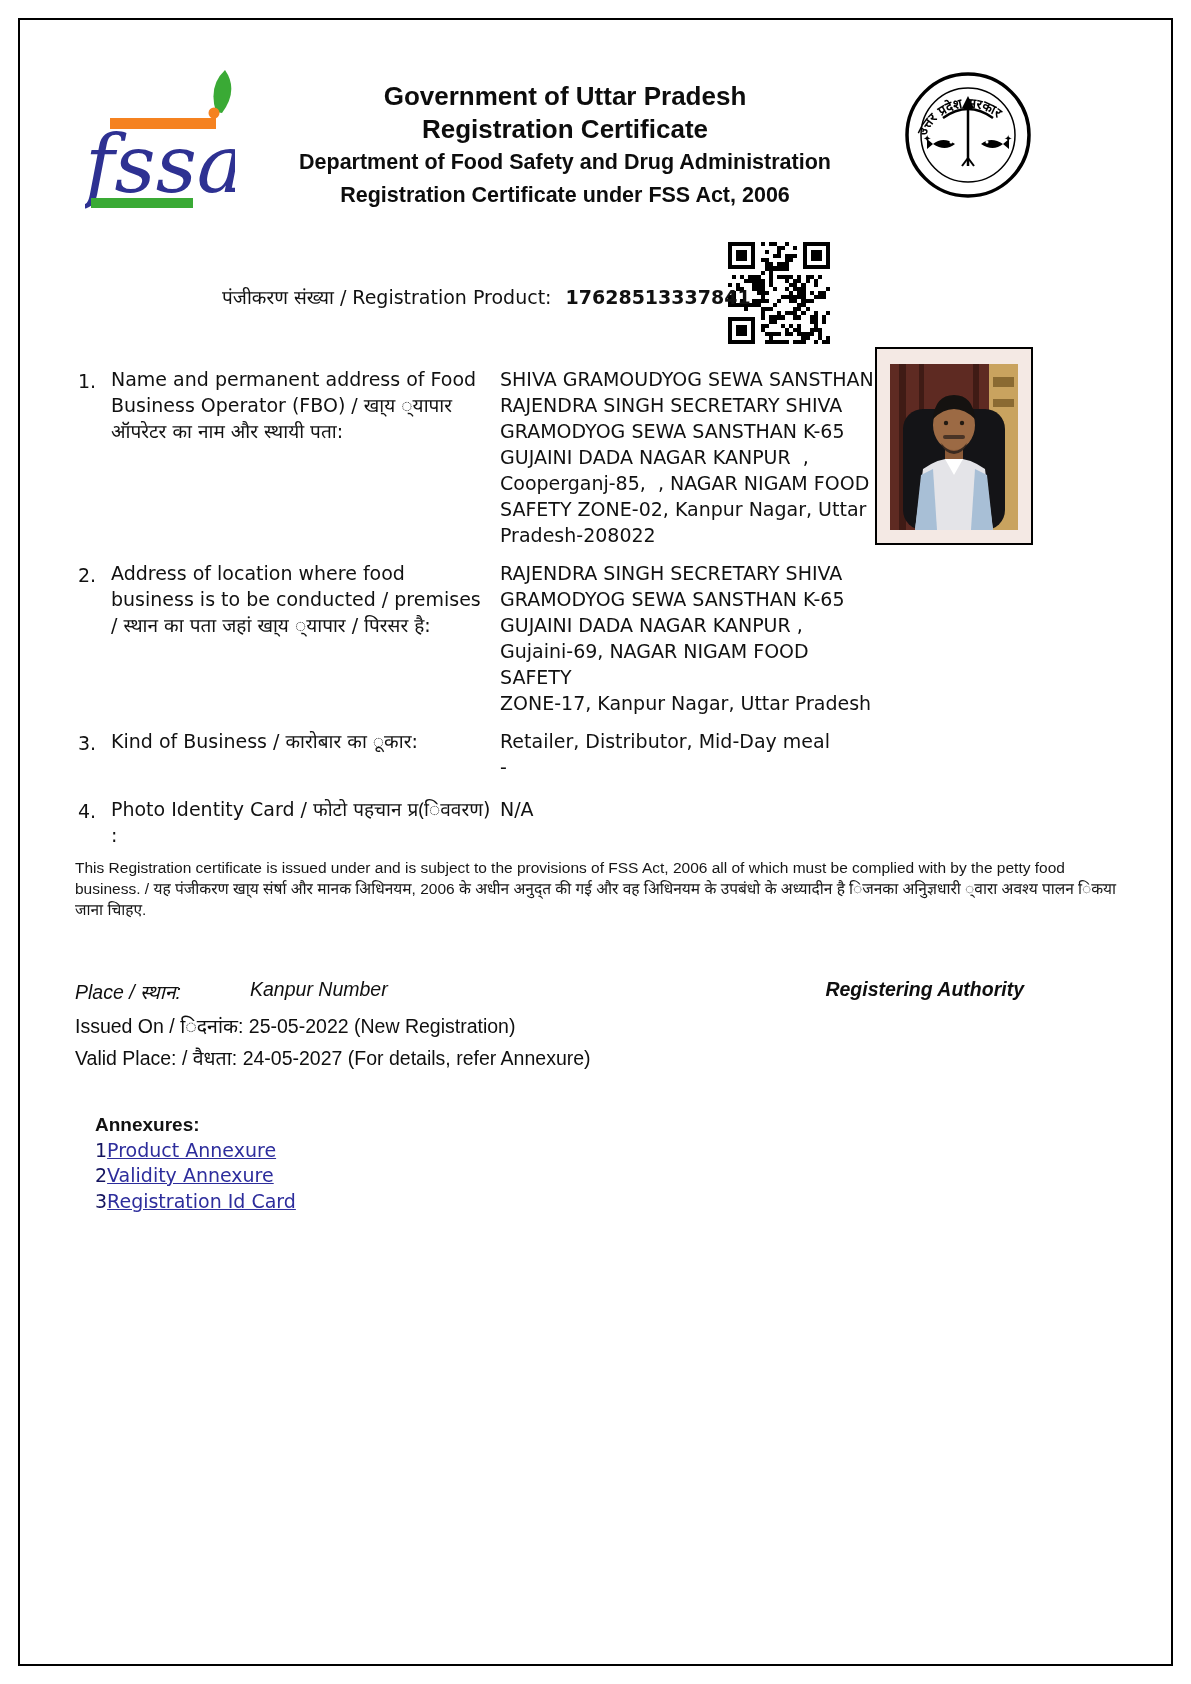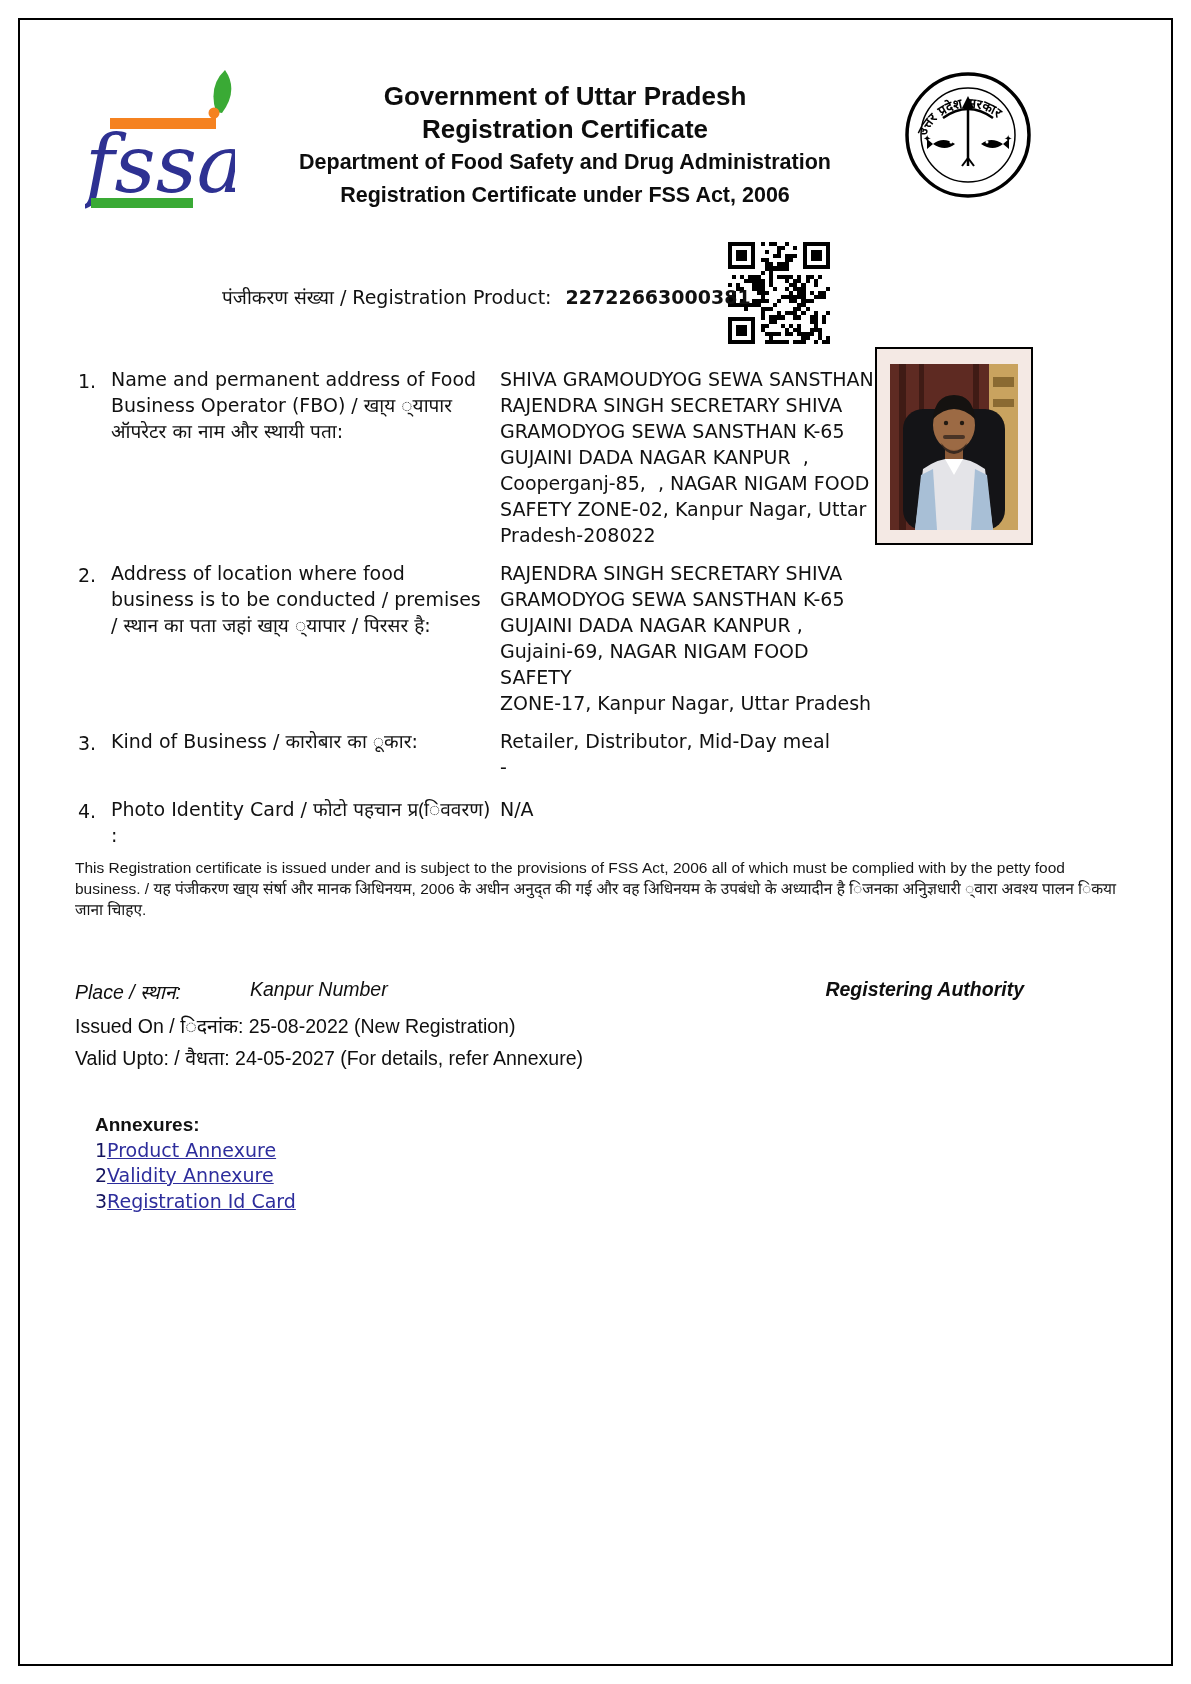--- a/index.html
+++ b/index.html
@@ -302,21 +302,21 @@
       <i style="left:64%;top:96%;width:4%;height:4%"></i>
       <i style="left:68%;top:96%;width:4%;height:4%"></i>
       <i style="left:72%;top:96%;width:4%;height:4%"></i>
       <i style="left:84%;top:96%;width:4%;height:4%"></i>
       <i style="left:92%;top:96%;width:4%;height:4%"></i>
       <i style="left:96%;top:96%;width:4%;height:4%"></i>
     </div>
 
   <div class="regline">
     <span>पंजीकरण संख्या / Registration Product:</span>
-    <span class="regnum">22722663000381</span>
+    <span class="regnum">17628513337841</span>
   </div>
 
   <div class="fields">
     <div class="frow r1">
       <div class="num">1.</div>
       <div class="flabel">Name and permanent address of Food Business Operator (FBO) / खा्य ◌्यापार ऑपरेटर का नाम और स्थायी पता:</div>
       <div class="fvalue">SHIVA GRAMOUDYOG SEWA SANSTHAN
 RAJENDRA SINGH SECRETARY SHIVA
 GRAMODYOG SEWA SANSTHAN K-65
 GUJAINI DADA NAGAR KANPUR  ,
@@ -380,24 +380,24 @@
   <div class="fineprint">This Registration certificate is issued under and is subject to the provisions of FSS Act, 2006 all of which must be complied with by the petty food business. / यह पंजीकरण खा्य संर्षा और मानक अिधिनयम, 2006 के  अधीन अनुद्त की गई और वह अिधिनयम के  उपबंधो के  अध्यादीन है िजनका अनुिज्ञधारी ◌्वारा अवश्य पालन िकया जाना चािहए.</div>
 
   <div class="issue">
     <div class="place-line">
       <span class="place-label">Place / स्थान:</span>
       <span class="place-value">Kanpur Number</span>
       <span class="authority">Registering Authority</span>
     </div>
     <div class="issued-line">
       <span>Issued On / िदनांक:</span>
-      <span>25-08-2022 (New Registration)</span>
+      <span>25-05-2022 (New Registration)</span>
     </div>
     <div class="valid-line">
-      <span>Valid Upto: / वैधता:</span>
+      <span>Valid Place: / वैधता:</span>
       <span>24-05-2027 (For details, refer Annexure)</span>
     </div>
   </div>
 
   <div class="annexures">
     <div class="annex-title">Annexures:</div>
     <div class="annex-item">
       <span class="ano">1</span><a class="annex-link" href="#">Product Annexure</a>
     </div>
     <div class="annex-item">

